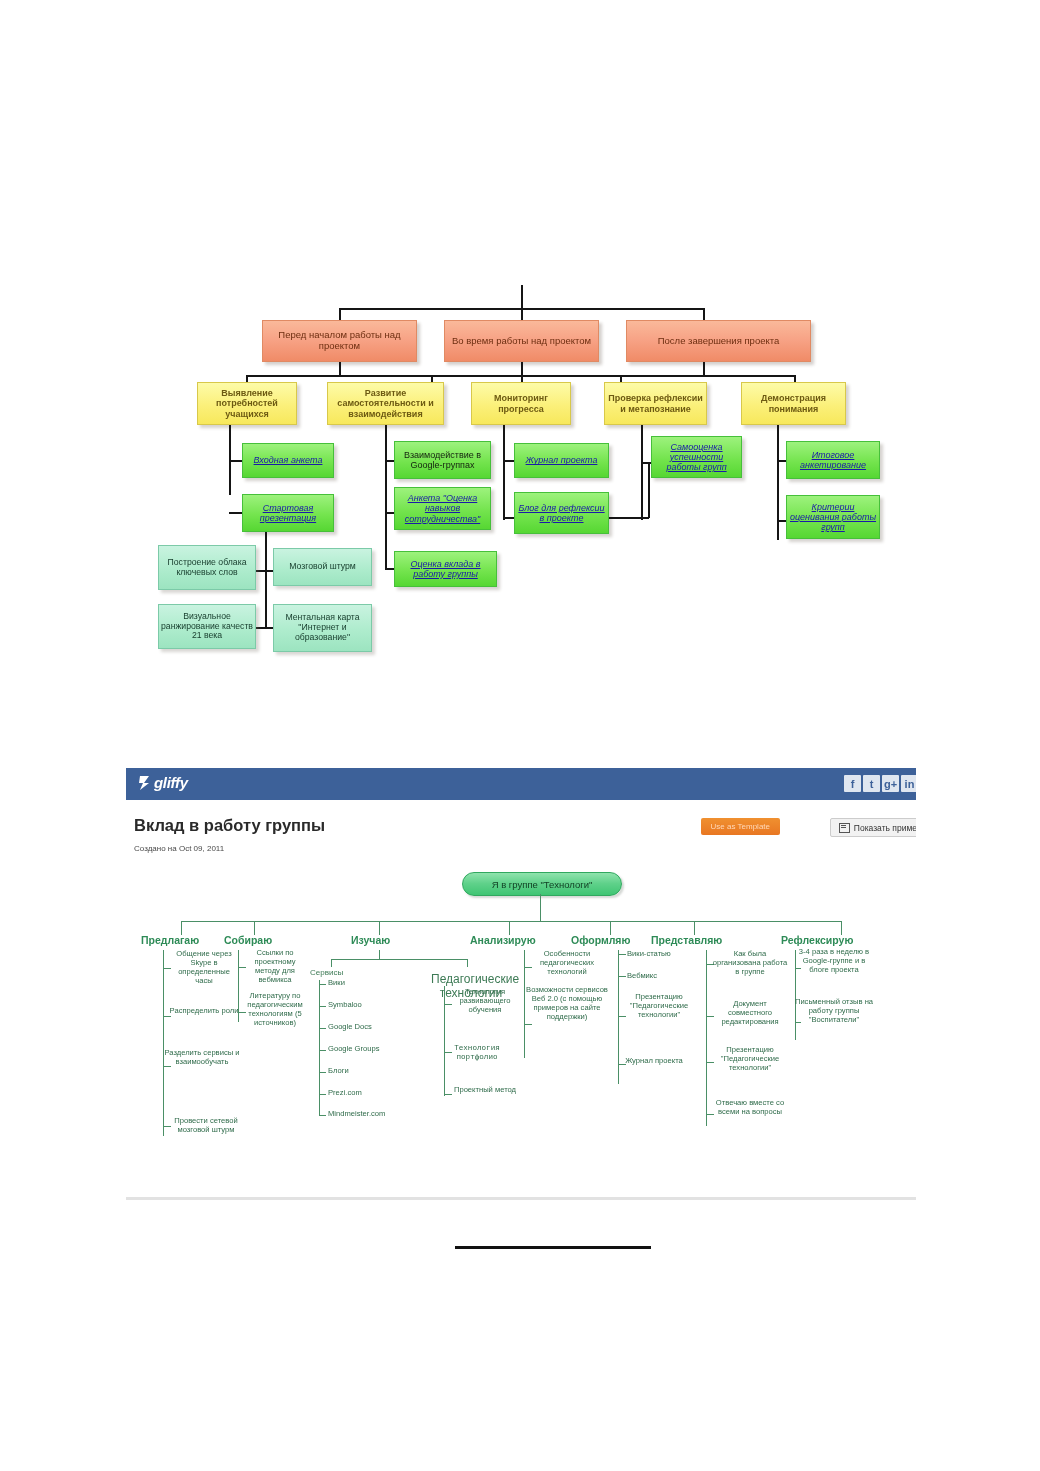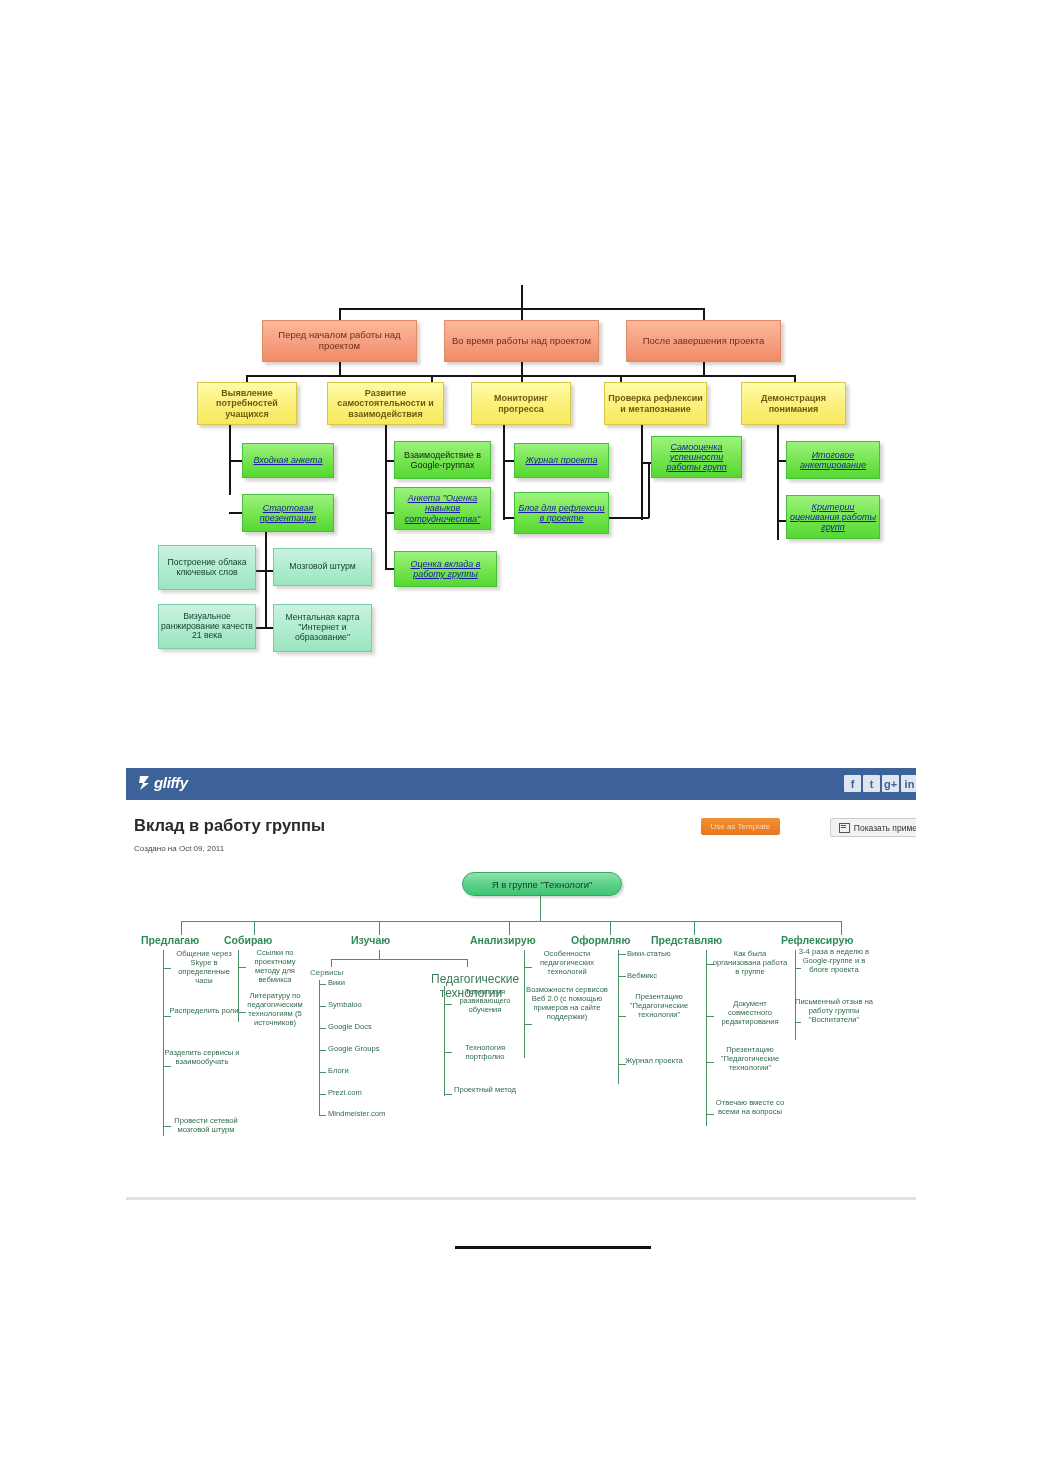--- a/index.html
+++ b/index.html
@@ -112,21 +112,21 @@
     <div class="edge v" style="left:339px;top:308px;height:14px;"></div>
     <div class="edge v" style="left:521px;top:308px;height:14px;"></div>
     <div class="edge v" style="left:703px;top:308px;height:14px;"></div>
 
     <div class="node box-salmon" style="left:262px;top:320px;width:155px;height:42px;">
       <span>Перед началом работы над проектом</span>
     </div>
     <div class="node box-salmon" style="left:444px;top:320px;width:155px;height:42px;">
       <span>Во время работы над проектом</span>
     </div>
-    <div class="node box-salmon" style="left:626px;top:320px;width:155px;height:42px;align-items:center;">
+    <div class="node box-salmon" style="left:626px;top:320px;width:185px;height:42px;align-items:center;">
       <span>После завершения проекта</span>
     </div>
 
     <div class="edge v" style="left:339px;top:362px;height:14px;"></div>
     <div class="edge h" style="left:246px;top:375px;width:186px;"></div>
     <div class="edge v" style="left:246px;top:375px;height:8px;"></div>
     <div class="edge v" style="left:431px;top:375px;height:8px;"></div>
 
     <div class="edge v" style="left:521px;top:362px;height:14px;"></div>
     <div class="edge h" style="left:431px;top:375px;width:190px;"></div>
@@ -320,21 +320,21 @@
       <div class="mm-t left" style="left:202px;top:181px;width:76px;">Google Groups</div>
       <div class="mm-t left" style="left:202px;top:203px;width:70px;">Блоги</div>
       <div class="mm-t left" style="left:202px;top:225px;width:70px;">Prezi.com</div>
       <div class="mm-t left" style="left:202px;top:246px;width:84px;">Mindmeister.com</div>
 
       <div class="gedge v" style="left:318px;top:122px;height:110px;"></div>
       <div class="gedge h" style="left:318px;top:140px;width:8px;"></div>
       <div class="gedge h" style="left:318px;top:188px;width:8px;"></div>
       <div class="gedge h" style="left:318px;top:230px;width:8px;"></div>
       <div class="mm-t" style="left:324px;top:124px;width:70px;">Технология развивающего обучения</div>
-      <div class="mm-t" style="left:324px;top:180px;width:70px;">Технология портфолио</div>
+      <div class="mm-t" style="left:316px;top:180px;width:70px;font-family:Liberation Mono, monospace;">Технология портфолио</div>
       <div class="mm-t" style="left:324px;top:222px;width:70px;">Проектный метод</div>
 
       <div class="gedge v" style="left:398px;top:86px;height:108px;"></div>
       <div class="gedge h" style="left:398px;top:103px;width:8px;"></div>
       <div class="gedge h" style="left:398px;top:160px;width:8px;"></div>
       <div class="mm-t" style="left:404px;top:86px;width:74px;">Особенности педагогических технологий</div>
       <div class="mm-t" style="left:398px;top:122px;width:86px;">Возможности сервисов Веб 2.0 (с помощью примеров на сайте поддержки)</div>
 
       <div class="gedge v" style="left:492px;top:86px;height:134px;"></div>
       <div class="gedge h" style="left:492px;top:90px;width:8px;"></div>

